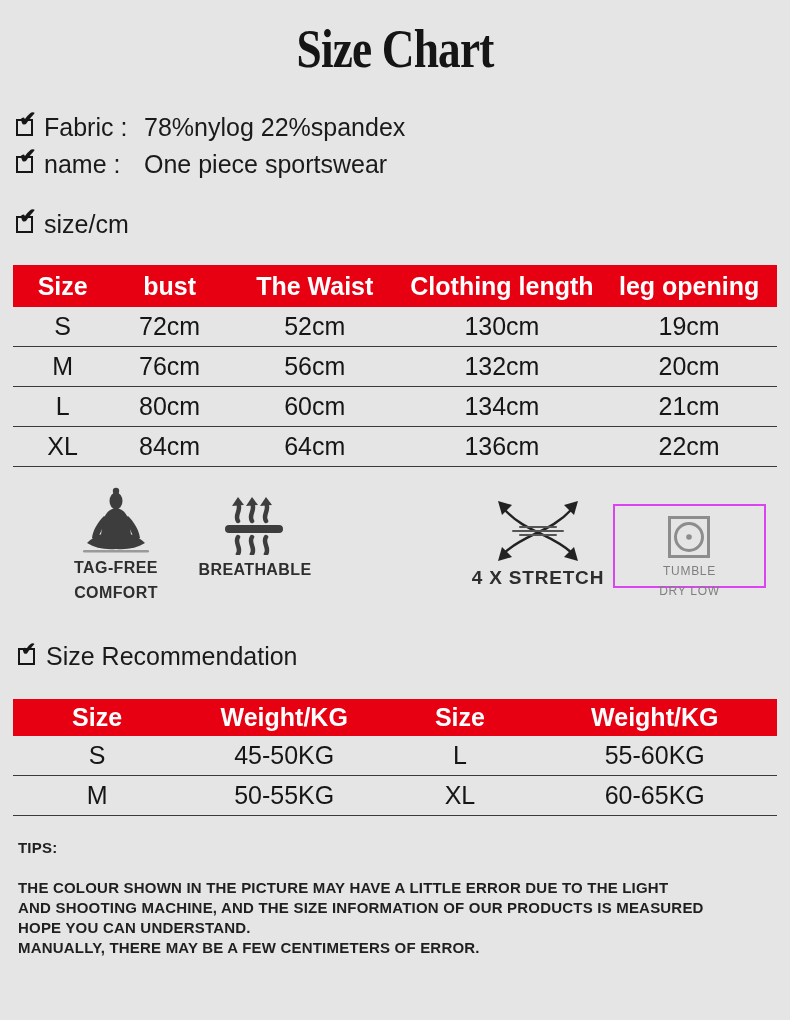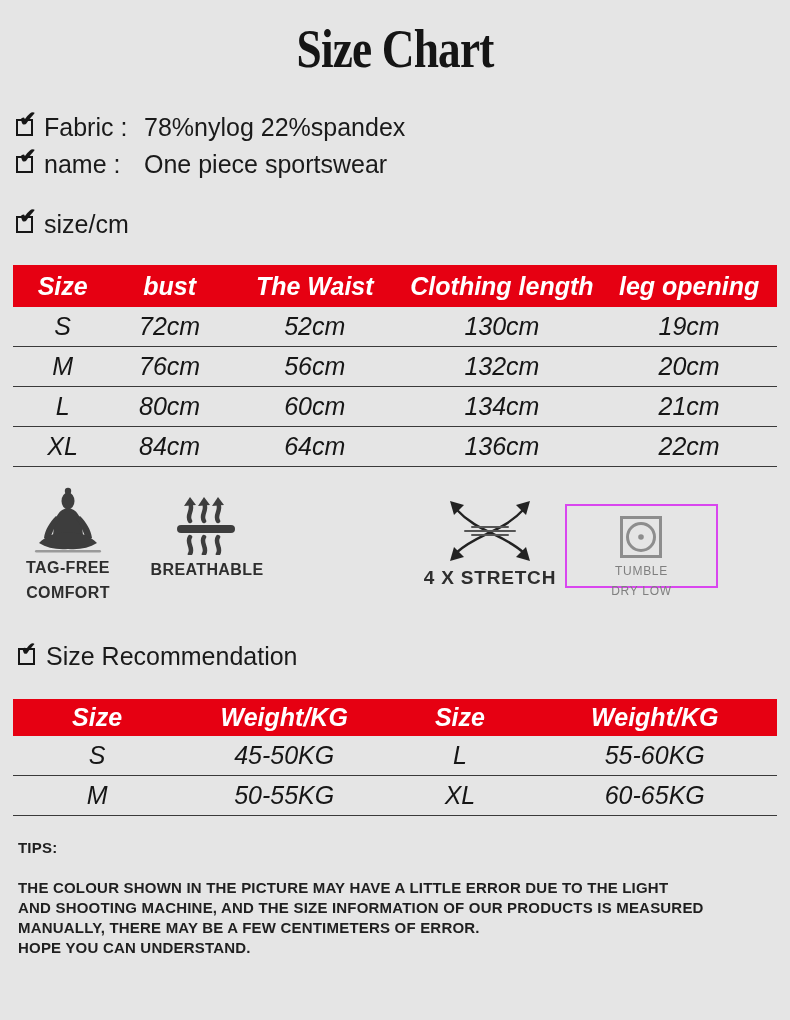--- a/index.html
+++ b/index.html
@@ -13,29 +13,29 @@
 
   .info{margin:32px 0 0 16px;}
   .info-line{display:flex;align-items:center;height:30px;margin-bottom:7px;font-size:25px;color:#1a1a1a;}
   .info-label{width:100px;flex:none;}
   .size-line{margin-top:30px;}
 
   .chk{position:relative;width:13px;height:13px;border:2px solid #161616;margin-right:11px;flex:none;}
   .chk .mark{position:absolute;left:1px;top:-13px;font-size:21px;font-weight:bold;color:#161616;line-height:1;}
   .chk-small .mark{font-size:18px;top:-10px;}
 
-  table{border-collapse:collapse;table-layout:fixed;width:764px;margin:0 auto;font-style:italic;}
+  table{border-collapse:collapse;table-layout:fixed;width:764px;margin:0 auto;}
   th{background:#e60012;color:#fff;font-size:25px;font-weight:700;padding:0;}
   td{height:39px;border-bottom:1.5px solid #3a3a3a;text-align:center;font-size:25px;color:#161616;padding:0;}
   .t1{margin-top:26px;}
   .t1 th{height:42px;}
   .t2{margin-top:28px;}
   .t2 th{height:37px;}
 
-  .features{position:relative;height:118px;margin-top:16px;}
+  .features{position:relative;height:118px;margin-top:16px;margin-left:48px;}
   .feat{position:absolute;display:flex;flex-direction:column;align-items:center;}
   .feat-label{font-size:16px;font-weight:600;letter-spacing:.4px;color:#2e2e2e;
               line-height:21px;text-align:center;margin-top:4px;white-space:nowrap;}
   .feat-label.big{font-size:19px;letter-spacing:.8px;}
 
   .care-box{position:absolute;left:565px;top:21px;width:153px;height:84px;
             border:2px solid #d946ef;display:flex;justify-content:space-evenly;
             align-items:flex-start;padding-top:9px;box-sizing:border-box;}
   .care-item{display:flex;flex-direction:column;align-items:center;}
   .care-label{font-size:12px;color:#7f7f7f;letter-spacing:.7px;line-height:15px;
@@ -235,17 +235,17 @@
         <td>XL</td>
         <td>60-65KG</td>
       </tr>
     </tbody>
   </table>
 
   <div class="tips">
     <div>TIPS:</div>
     <div class="gap">THE COLOUR SHOWN IN THE PICTURE MAY HAVE A LITTLE ERROR DUE TO THE LIGHT</div>
     <div>AND SHOOTING MACHINE, AND THE SIZE INFORMATION OF OUR PRODUCTS IS MEASURED</div>
+    <div>HOPE YOU CAN UNDERSTAND.</div>
     <div>MANUALLY, THERE MAY BE A FEW CENTIMETERS OF ERROR.</div>
-    <div>HOPE YOU CAN UNDERSTAND.</div>
   </div>
 
 </div>
 
 </body></html>

